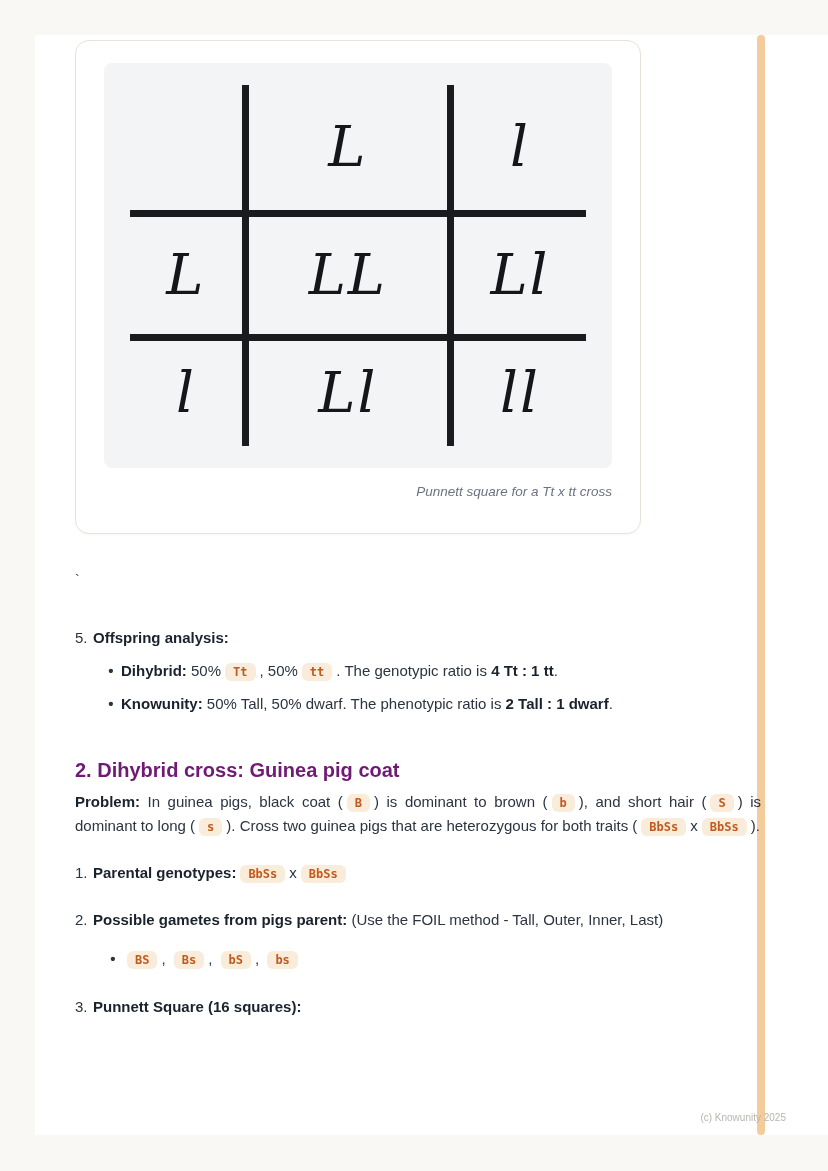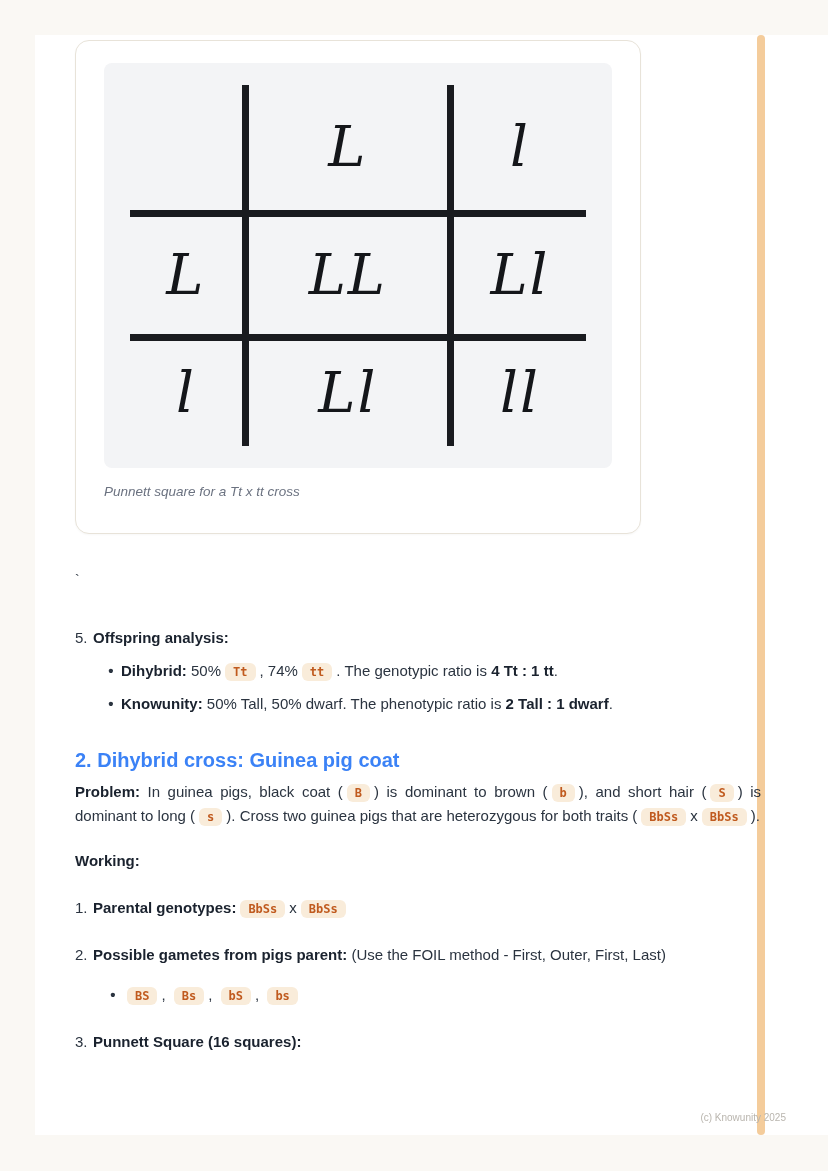--- a/index.html
+++ b/index.html
@@ -39,21 +39,21 @@
     display:grid; width:100%; height:100%;
     grid-template-columns:24.5% 45% 30.5%;
     grid-template-rows:34.5% 34.5% 31%;
     font-family:"DejaVu Serif", serif; font-style:italic;
     font-size:56px; color:#14161a;
   }
   .pcell { display:flex; align-items:center; justify-content:center; letter-spacing:2px; }
   .bl { border-left:7px solid #191b1f; }
   .bt { border-top:7px solid #191b1f; }
   .caption {
-    margin-top:14px; text-align:left;
+    margin-top:14px; text-align:right;
     font-style:italic; font-size:13.5px; color:#6b7280;
   }
 
   
   .stray { margin-top:36px; font-size:14px; }
   .b { font-weight:700; color:#1a222e; }
   .chip {
     font-family:"DejaVu Sans Mono", monospace;
     font-weight:700; font-size:12px;
     color:#c05a1e; background:#f9ecda;
@@ -62,21 +62,21 @@
   }
   .row { display:flex; align-items:flex-start; }
   .row .marker { width:18px; flex:0 0 18px; }
   .row .body { flex:1; }
   .brow { display:flex; align-items:flex-start; margin-top:10px; }
   .brow .dot { width:20px; flex:0 0 20px; font-weight:700; text-align:center; }
   .brow .body { flex:1; }
   .item5 { margin-top:34px; }
   .item5 .bullets { margin-left:8px; }
   .heading {
-    margin-top:30px; font-size:20px; font-weight:700; color:#3b82f6;
+    margin-top:40px; font-size:20px; font-weight:700; color:#701a75;
   }
   .problem { margin-top:4px; text-align:justify; }
   .working { margin-top:22px; }
   .step { margin-top:24px; }
   .gametes { margin-left:10px; margin-top:16px; }
   .footer {
     position:absolute; right:42px; bottom:48px;
     font-size:10px; color:#b9b5ae; z-index:5;
   }
 </style>
@@ -108,50 +108,49 @@
     <div class="stray">`</div>
 
     <div class="row item5">
       <span class="marker">5.</span>
       <div class="body">
         <span class="b">Offspring analysis:</span>
         <div class="bullets">
           <div class="brow">
             <span class="dot">•</span>
             <div class="body">
-              <span class="b">Dihybrid:</span><span> 50%</span><span class="chip">Tt</span><span>, 74%</span><span class="chip">tt</span><span>. The genotypic ratio is </span><span class="b">4 Tt : 1 tt</span><span>.</span>
+              <span class="b">Dihybrid:</span><span> 50%</span><span class="chip">Tt</span><span>, 50%</span><span class="chip">tt</span><span>. The genotypic ratio is </span><span class="b">4 Tt : 1 tt</span><span>.</span>
             </div>
           </div>
           <div class="brow">
             <span class="dot">•</span>
             <div class="body">
               <span class="b">Knowunity:</span><span> 50% Tall, 50% dwarf. The phenotypic ratio is </span><span class="b">2 Tall : 1 dwarf</span><span>.</span>
             </div>
           </div>
         </div>
       </div>
     </div>
 
     <div class="heading">2. Dihybrid cross: Guinea pig coat</div>
 
     <p class="problem"><span class="b">Problem:</span><span> In guinea pigs, black coat (</span><span class="chip">B</span><span>) is dominant to brown (</span><span class="chip">b</span><span>), and short hair (</span><span class="chip">S</span><span>) is dominant to long (</span><span class="chip">s</span><span>). Cross two guinea pigs that are heterozygous for both traits (</span><span class="chip">BbSs</span><span>x</span><span class="chip">BbSs</span><span>).</span></p>
 
-    <div class="working b">Working:</div>
 
     <div class="row step">
       <span class="marker">1.</span>
       <div class="body">
         <span class="b">Parental genotypes:</span><span class="chip">BbSs</span><span>x</span><span class="chip">BbSs</span>
       </div>
     </div>
 
     <div class="row step">
       <span class="marker">2.</span>
       <div class="body">
-        <span class="b">Possible gametes from pigs parent:</span><span> (Use the FOIL method - First, Outer, First, Last)</span>
+        <span class="b">Possible gametes from pigs parent:</span><span> (Use the FOIL method - Tall, Outer, Inner, Last)</span>
         <div class="brow gametes">
           <span class="dot">•</span>
           <div class="body">
             <span class="chip">BS</span><span>, </span><span class="chip">Bs</span><span>, </span><span class="chip">bS</span><span>, </span><span class="chip">bs</span>
           </div>
         </div>
       </div>
     </div>
 
     <div class="row step">

